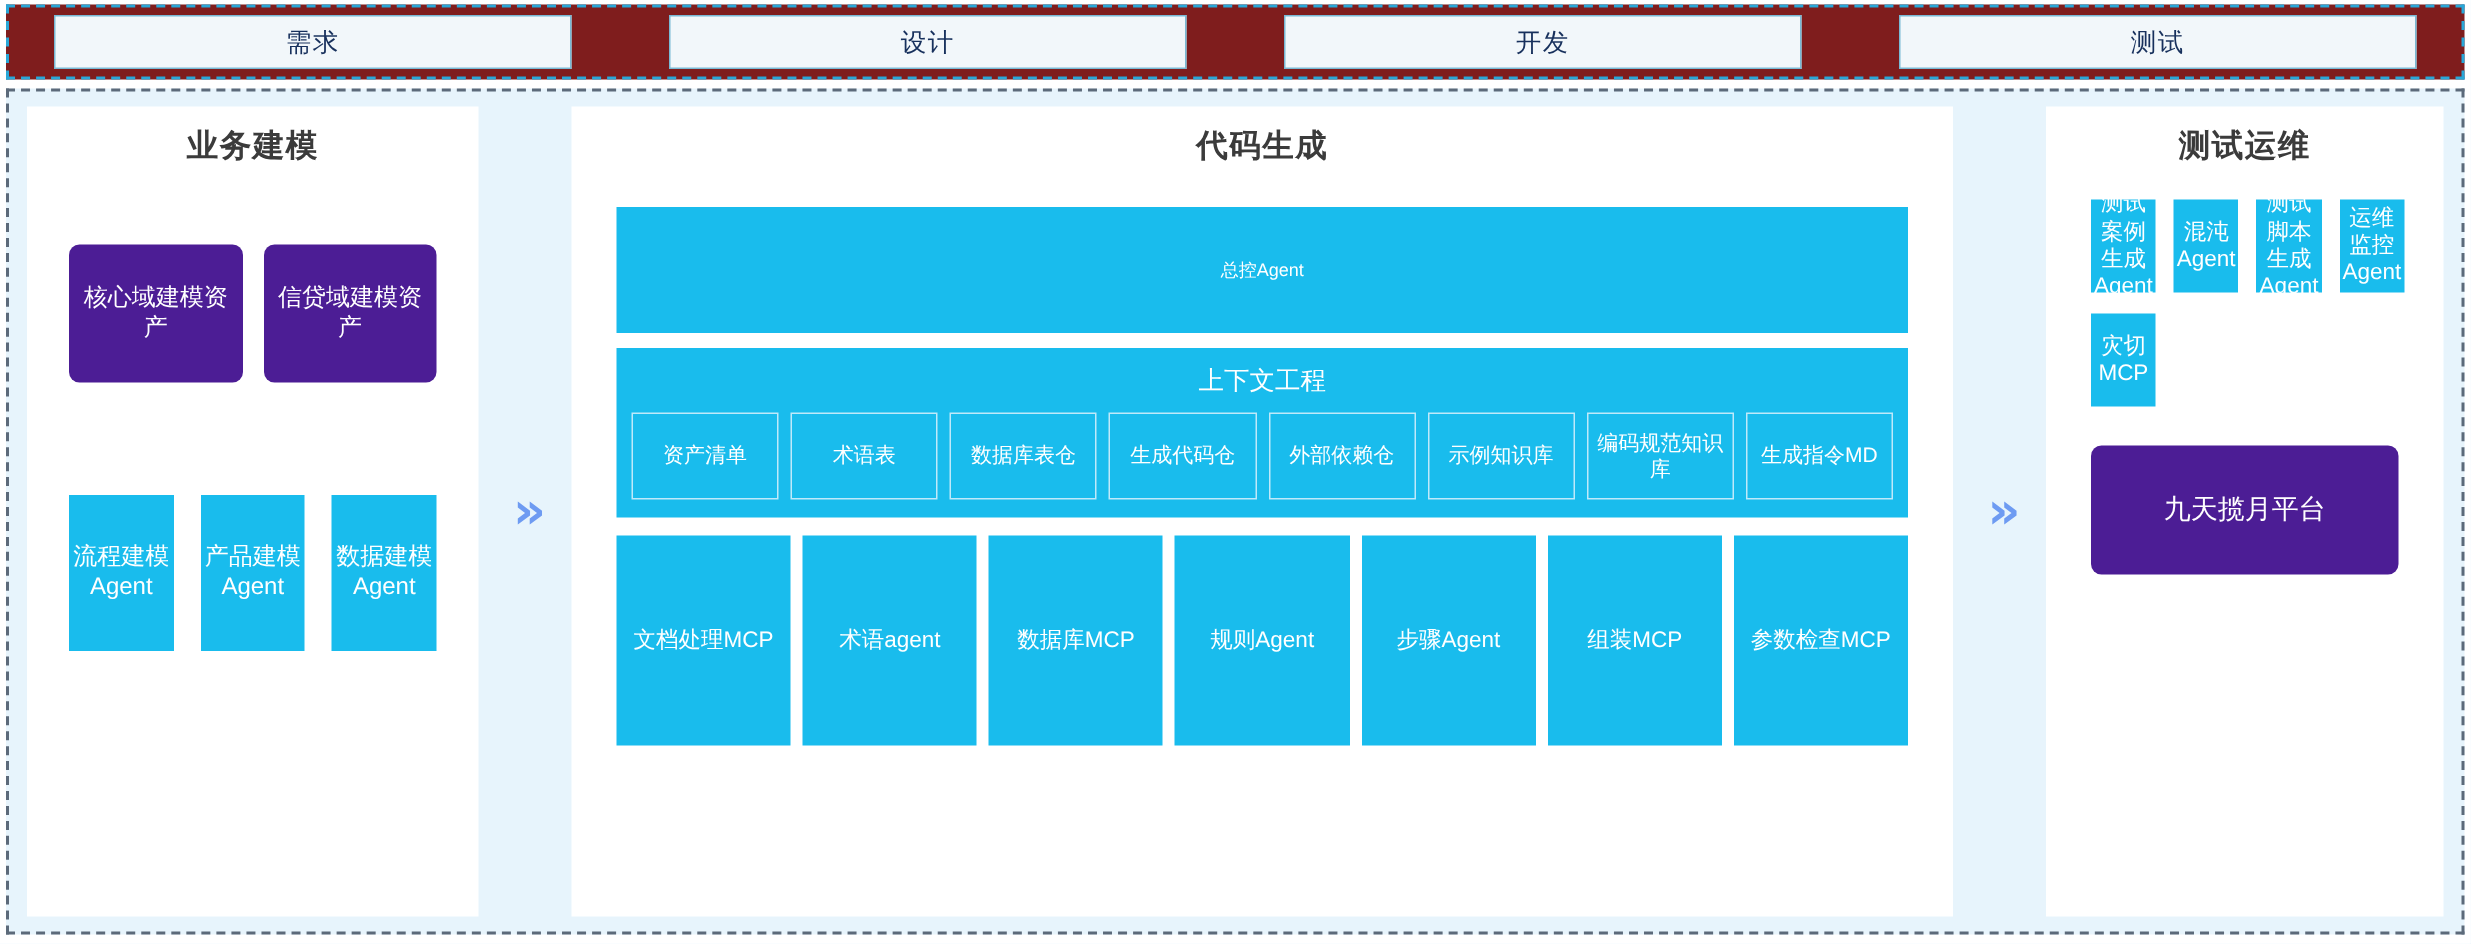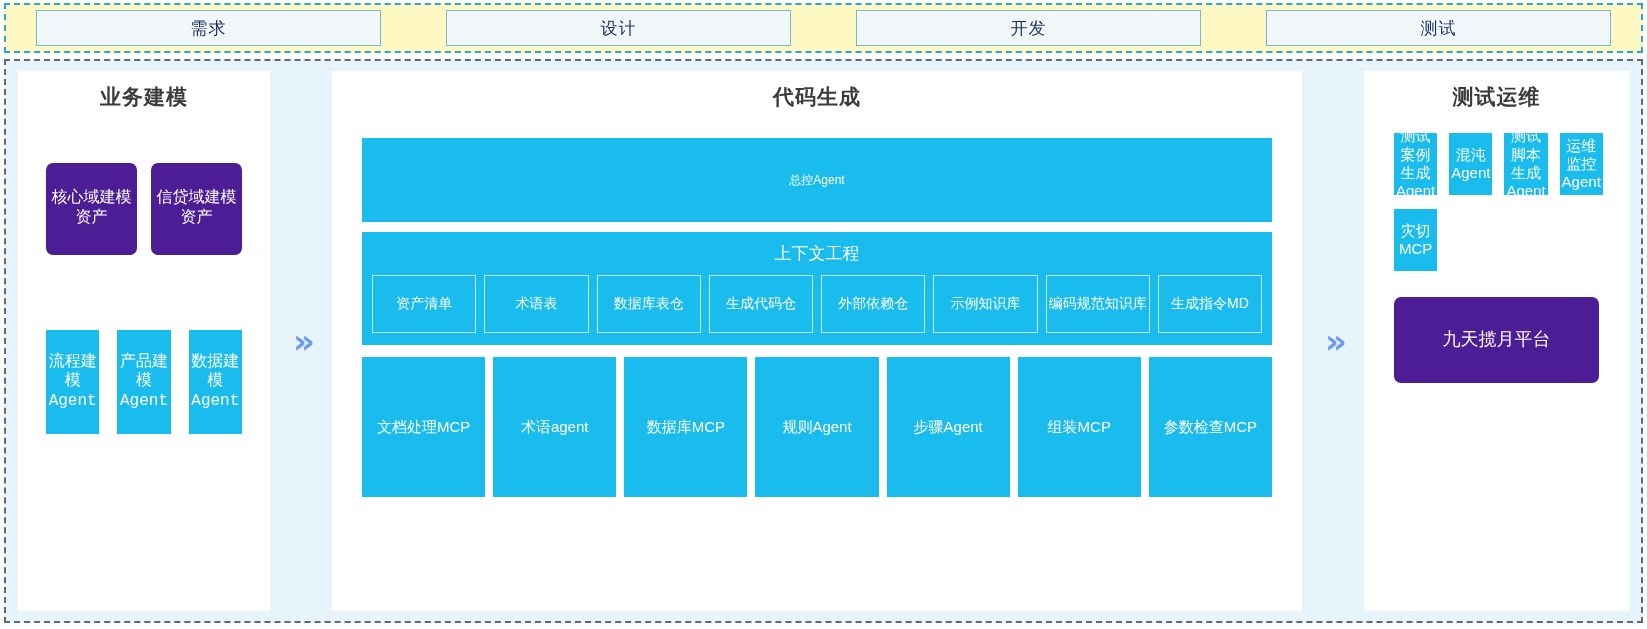--- a/index.html
+++ b/index.html
@@ -9,21 +9,21 @@
     font-family: "Liberation Sans", "DejaVu Sans", sans-serif;
     overflow: hidden;
   }
   .root { position: relative; width: 1647px; height: 629px; background:#fff; }
 
   
   .stage-strip {
     position: absolute; left: 4px; top: 3px;
     width: 1639px; height: 50px;
     border: 2px dashed #29a7d8;
-    background: #fef9c3;
+    background: #7f1d1d;
     display: flex; align-items: center;
     padding: 0 30px; gap: 65px;
   }
   .stage-box {
     flex: 1 1 0; height: 36px;
     background: #f2f7fa;
     border: 1px solid #79b9d4;
     display: flex; align-items: center; justify-content: center;
     font-size: 17px; color: #17305c; letter-spacing: 1px;
   }
@@ -40,21 +40,21 @@
     display: flex; align-items: stretch; height: 100%;
   }
 
   
   .card {
     background: #ffffff;
     padding: 12px 14px 10px;
     display: flex; flex-direction: column;
     box-shadow: 0 0 0 0 transparent;
   }
-  .card-left   { width: 252px; font-family: Liberation Mono, monospace; }
+  .card-left   { width: 301px; }
   .card-center { flex: 1 1 auto; }
   .card-right  { width: 265px; }
 
   .card-title {
     text-align: center; font-size: 21px; font-weight: bold;
     color: #3b3b3b; letter-spacing: 1px;
     margin-bottom: 6px;
   }
 
   

